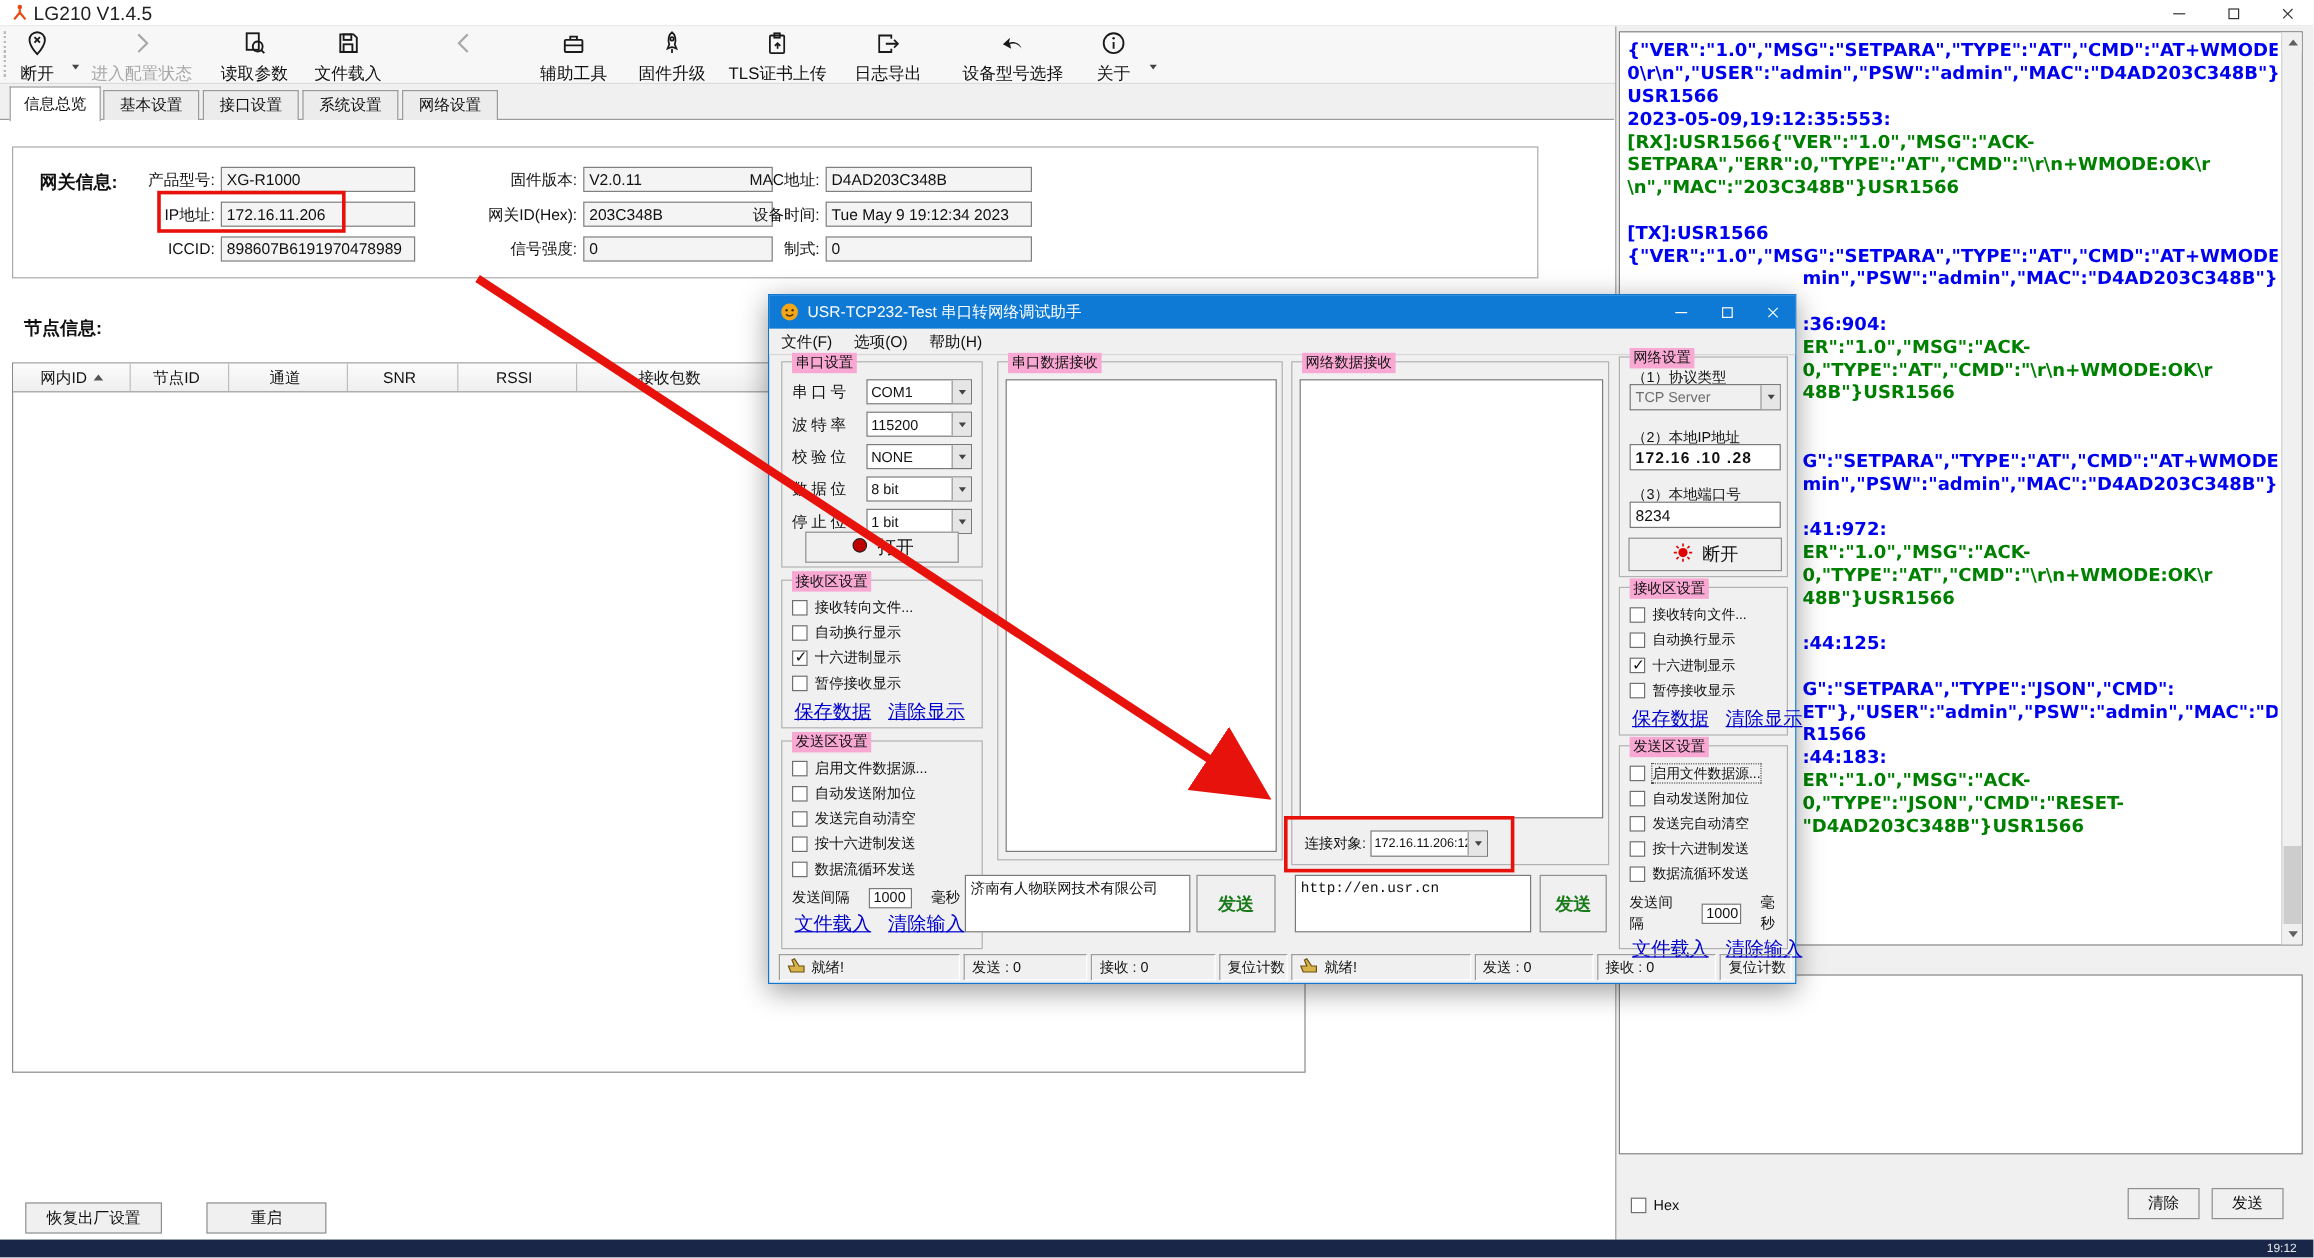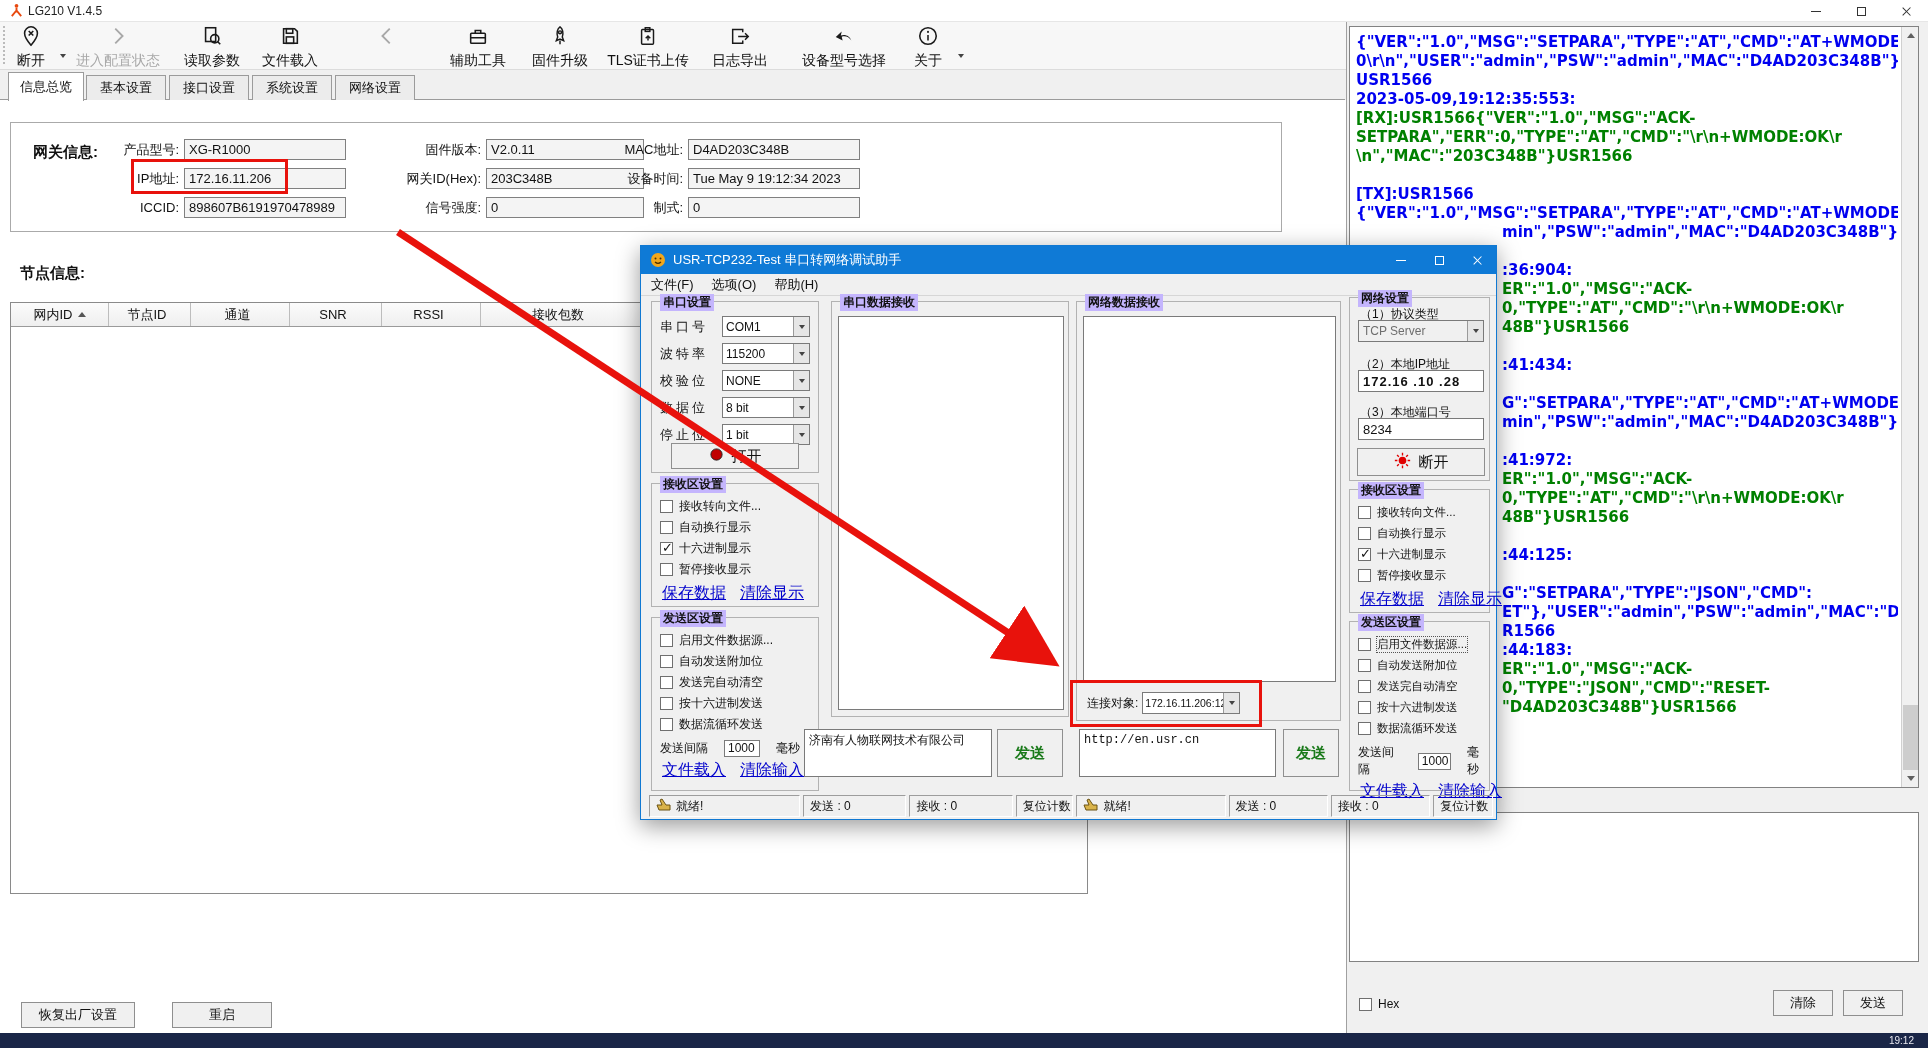--- a/index.html
+++ b/index.html
@@ -2,21 +2,21 @@
 <html><head>
 <meta charset="utf-8">
 <style>
   * { margin:0; padding:0; box-sizing:border-box; }
   html,body { width:1928px; height:1048px; overflow:hidden; }
   body { position:relative; background:#f0f0f0; font-family:"Liberation Sans","DejaVu Sans",sans-serif; color:#111; }
   .abs { position:absolute; }
 
   
   .titlebar { left:0; top:0; width:1928px; height:22px; background:#fff; border-bottom:1px solid #e6e6e6; }
-  .titlebar .apptitle { position:absolute; left:28px; top:4px; font-size:12px; color:#222; }
+  .titlebar .apptitle { position:absolute; left:28px; top:4px; font-size:16px; color:#222; }
   .appicon { position:absolute; left:9px; top:3px; }
   .winctl { position:absolute; top:0; height:22px; width:44px; display:flex; align-items:center; justify-content:center; }
   .min-glyph { width:10px; height:1px; background:#333; display:inline-block; }
   .max-glyph { width:9px; height:9px; border:1px solid #333; display:inline-block; }
   .x-glyph { position:relative; width:11px; height:11px; display:inline-block; }
   .x-glyph::before,.x-glyph::after{content:"";position:absolute;left:5px;top:0;width:1.3px;height:11px;background:#333;}
   .x-glyph::before{transform:rotate(45deg);} .x-glyph::after{transform:rotate(-45deg);}
   .x-glyph.white::before,.x-glyph.white::after{background:#fff;}
 
   .toolbar { left:0; top:22px; width:1928px; height:48px; background:#f7f7f7; border-bottom:1px solid #dcdcdc; }
@@ -60,21 +60,21 @@
 
   
   .dialog { left:640px; top:245px; width:857px; height:575px; background:#f0f0f0; border:1px solid #1078d2; box-shadow:0 6px 22px rgba(0,0,0,.4); z-index:30; }
   .dtitle { position:absolute; left:0; top:0; width:100%; height:28px; background:#0f7ad6; display:flex; align-items:center; }
   .dtitle .dtext { color:#fff; font-size:13px; margin-left:32px; }
   .dctl { position:absolute; top:0; height:28px; width:38px; display:flex; align-items:center; justify-content:center; }
   .dmin { width:10px; height:1px; background:#fff; display:inline-block; }
   .dmax { width:9px; height:9px; border:1px solid #fff; display:inline-block; }
   .dmenu { position:absolute; left:0; top:28px; width:100%; height:22px; background:#f0f0f0; border-bottom:1px solid #d6d6d6; display:flex; gap:18px; padding-left:10px; align-items:center; font-size:13px; }
   .grp { position:absolute; border:1px solid #b2b2b2; }
-  .grptitle { position:absolute; top:-8px; left:8px; background:#c4b5fd; padding:0 3px; font-size:12px; white-space:nowrap;font-weight:bold; }
+  .grptitle { position:absolute; top:-8px; left:8px; background:#f9a8d4; padding:0 3px; font-size:12px; white-space:nowrap; }
   .srow { display:flex; align-items:center; height:21px; margin:0 0 6px 8px; }
   .slabel { width:62px; font-size:13px; letter-spacing:3px; white-space:nowrap; }
   .sselect { width:88px; height:21px; background:#fff; border:1px solid #7a7a7a; display:flex; align-items:center; position:relative; }
   .sval { font-size:12px; padding-left:3px; flex:1; white-space:nowrap; overflow:hidden; }
   .ddbtn { width:16px; height:100%; background:#e6e6e6; border-left:1px solid #9a9a9a; display:flex; align-items:center; justify-content:center; }
   .dda { width:0;height:0;border-left:3.5px solid transparent;border-right:3.5px solid transparent;border-top:4.5px solid #444; }
   .cbrow { display:flex; align-items:center; height:21px; margin-left:8px; gap:6px; }
   .cb { width:13px; height:13px; background:#fff; border:1px solid #6f6f6f; position:relative; flex:none; }
   .cbrow.checked .cb::after { content:"✓"; position:absolute; left:1px; top:-3px; font-size:13px; color:#111; }
   .cblabel { font-size:12px; white-space:nowrap; }
@@ -338,21 +338,20 @@
         <div class="ln tx cut">:36:904:</div>
 
         <div class="ln rx cut">ER":"1.0","MSG":"ACK-</div>
 
         <div class="ln rx cut">0,"TYPE":"AT","CMD":"\r\n+WMODE:OK\r</div>
 
         <div class="ln rx cut">48B"}USR1566</div>
 
         <div class="ln tx"></div>
 
-        <div class="ln tx cut">:41:434:</div>
 
         <div class="ln tx"></div>
 
         <div class="ln tx cut">G":"SETPARA","TYPE":"AT","CMD":"AT+WMODE=</div>
 
         <div class="ln tx cut">min","PSW":"admin","MAC":"D4AD203C348B"}</div>
 
         <div class="ln tx"></div>
 
         <div class="ln tx cut">:41:972:</div>

